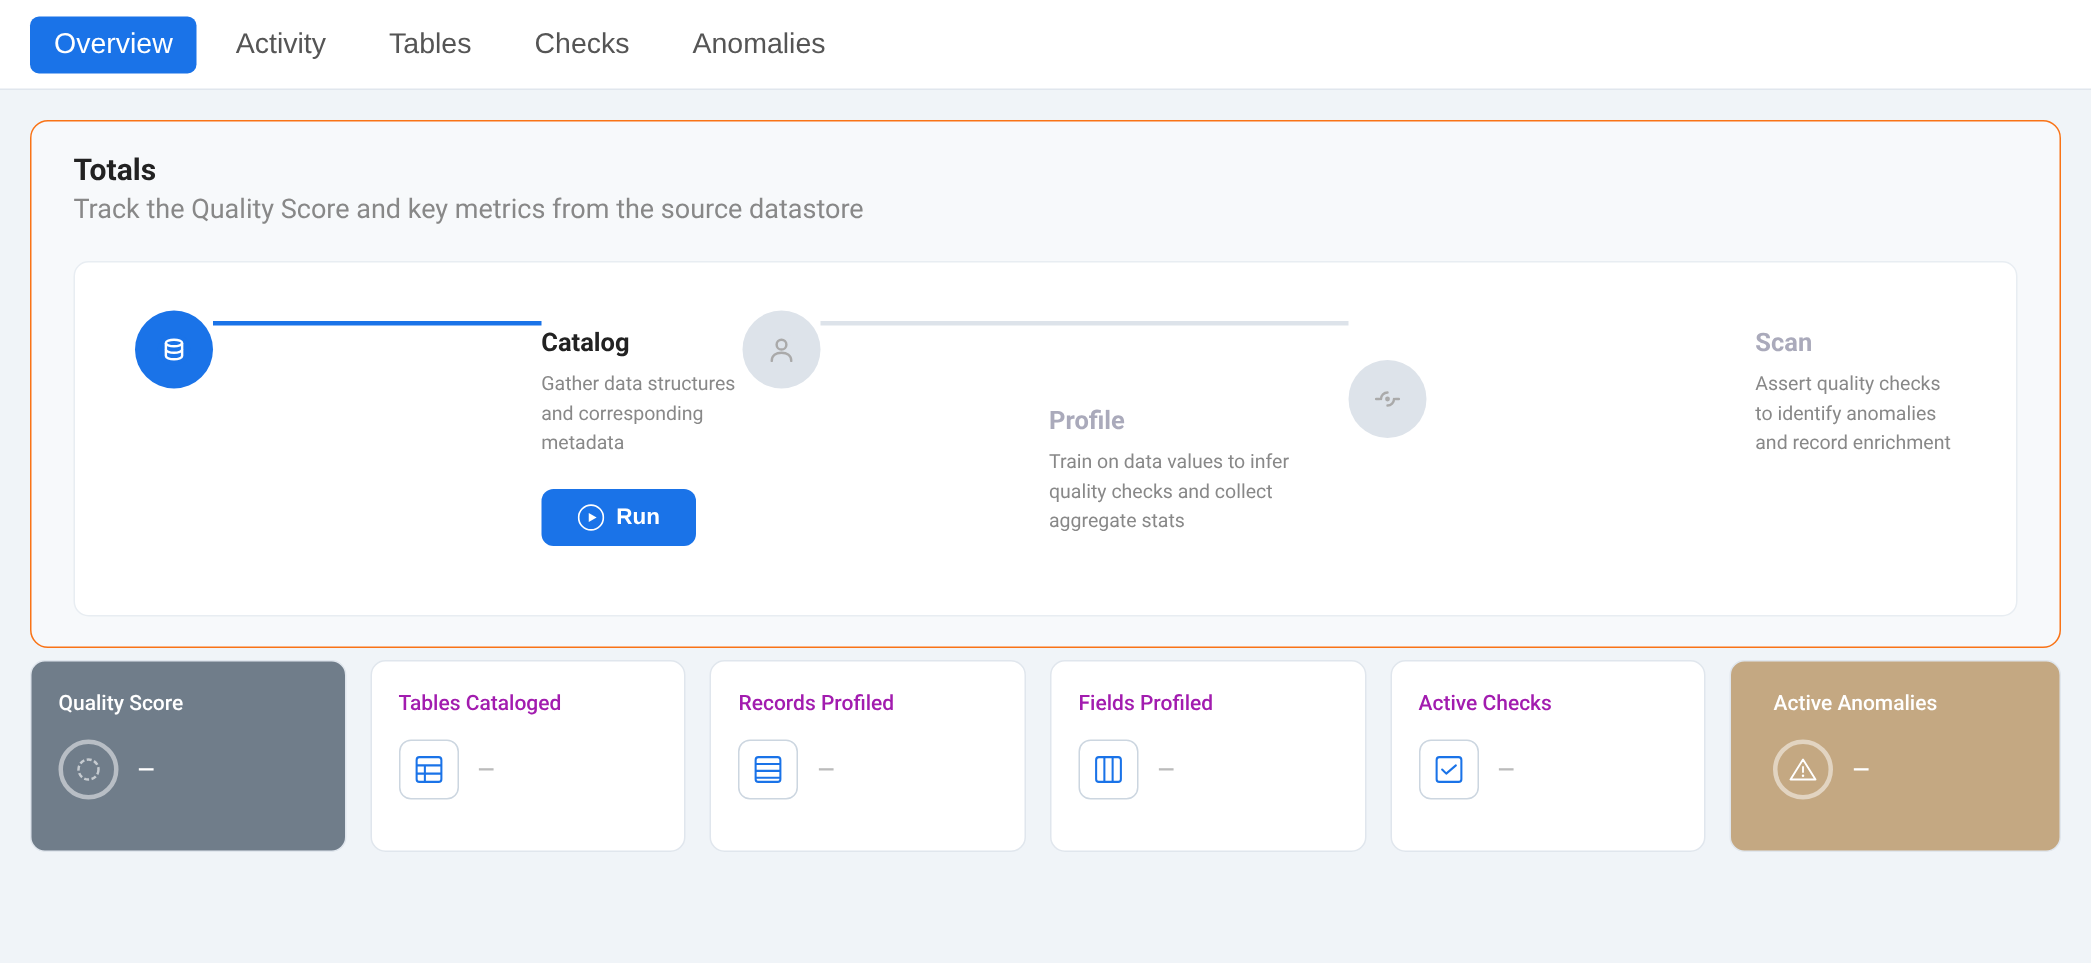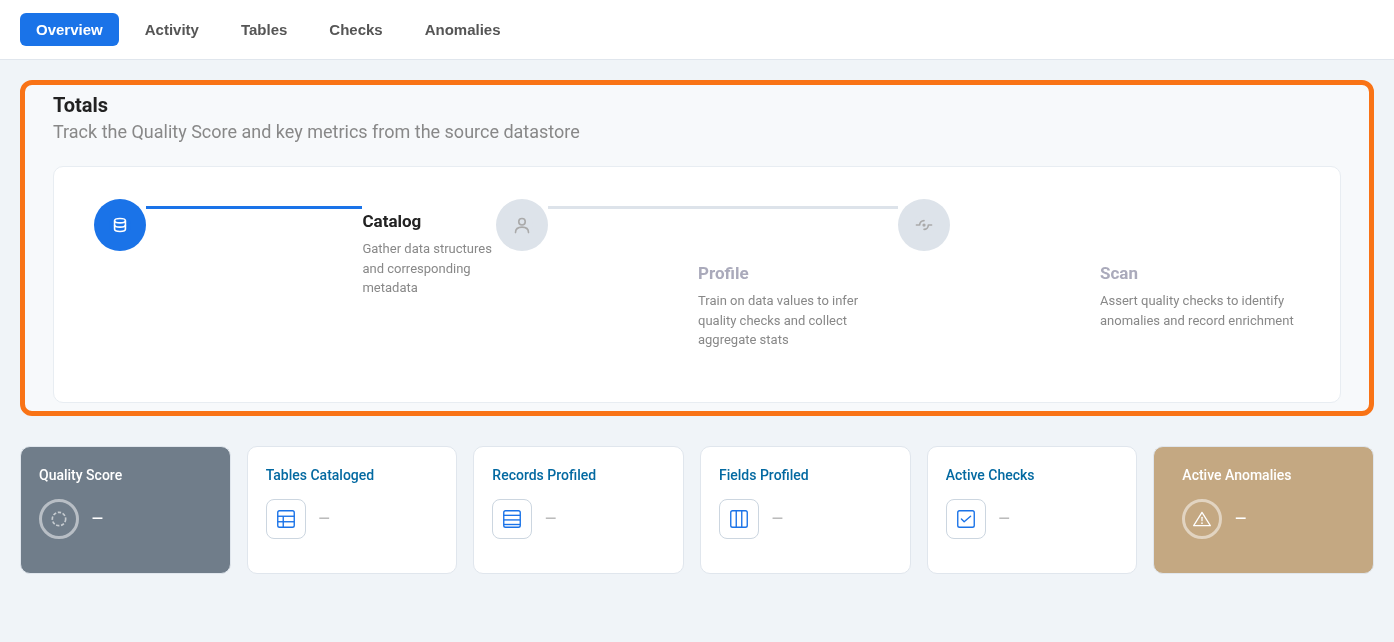--- a/index.html
+++ b/index.html
@@ -16,44 +16,44 @@
       border-bottom: 1px solid #e0e6ed;
       display: flex;
       align-items: center;
       padding: 0 20px;
       height: 60px;
       gap: 10px;
     }
     .nav-tab {
       padding: 8px 16px;
       border-radius: 6px;
-      font-size: 15px;
-      font-weight: 700;
+      font-size: 19px;
+      font-weight: 400;
       cursor: pointer;
       background: transparent;
       border: none;
       color: #555;
     }
     .nav-tab.active {
       background: #1a73e8;
       color: #fff;
     }
 
     
     .main-content {
       padding: 20px;
     }
 
     
     .totals-card {
       background: #f7f9fb;
-      border: 5px solid #f97316;
+      border: 1px solid #f97316;
       border-radius: 12px;
-      padding: 8px 28px;
-      margin-bottom: 30px;
+      padding: 20px 28px;
+      margin-bottom: 8px;
     }
     .totals-title {
       font-size: 20px;
       font-weight: 700;
       color: #222;
       margin-bottom: 4px;
     }
     .totals-subtitle {
       font-size: 18px;
       color: #888;
@@ -140,21 +140,21 @@
       color: #fff;
     }
     .metric-card.active-anomalies {
       background: #c4a882;
       color: #fff;
       padding-left: 28px;
     }
     .metric-label {
       font-size: 14px;
       font-weight: 500;
-      color: #0369a1;
+      color: #a21caf;
     }
     .metric-card.quality-score .metric-label,
     .metric-card.active-anomalies .metric-label {
       color: #fff;
     }
     .metric-value-row {
       display: flex;
       align-items: center;
       gap: 12px;
     }
@@ -224,41 +224,48 @@
               <ellipse cx="12" cy="8" rx="5" ry="2" stroke="white" stroke-width="1.5"></ellipse>
               <path d="M7 8v8c0 1.1 2.24 2 5 2s5-.9 5-2V8" stroke="white" stroke-width="1.5" fill="none"></path>
               <path d="M7 12c0 1.1 2.24 2 5 2s5-.9 5-2" stroke="white" stroke-width="1.5" fill="none"></path>
             </svg>
           </div>
           <div class="connector blue"></div>
         </div>
         <div style="margin-top: 12px;">
           <div class="step-name">Catalog</div>
           <div class="step-desc">Gather data structures and corresponding metadata</div>
+          <button class="run-btn">
+            <svg width="18" height="18" viewBox="0 0 24 24" fill="white">
+              <circle cx="12" cy="12" r="11" stroke="white" stroke-width="1.5" fill="none"></circle>
+              <polygon points="10,8 17,12 10,16" fill="white"></polygon>
+            </svg>
+            <span>Run</span>
+          </button>
         </div>
       </div>
 
       <div style="display:flex; flex-direction:column; align-items:flex-end; flex:1;">
         <div style="display:flex; align-items:center; width:100%;">
           <div class="step-circle inactive">
             <svg viewBox="0 0 24 24" fill="none" xmlns="http://www.w3.org/2000/svg">
               <circle cx="12" cy="12" r="10" fill="#dde3ea"></circle>
               <circle cx="12" cy="9" r="3" stroke="#aaa" stroke-width="1.5" fill="none"></circle>
               <path d="M6 19c0-3.31 2.69-5 6-5s6 1.69 6 5" stroke="#aaa" stroke-width="1.5" fill="none" stroke-linecap="round"></path>
             </svg>
           </div>
           <div class="connector gray"></div>
         </div>
         <div style="margin-top: 12px;">
           <div class="step-name inactive-text">Profile</div>
           <div class="step-desc">Train on data values to infer quality checks and collect aggregate stats</div>
         </div>
       </div>
 
-      <div style="display:flex; flex-direction:column; align-items:flex-end; flex:1;">
+      <div style="display:flex; flex-direction:row; align-items:center; flex:1;">
         <div style="display:flex; align-items:center; width:100%;">
           <div class="step-circle inactive">
             <svg viewBox="0 0 24 24" fill="none" xmlns="http://www.w3.org/2000/svg">
               <circle cx="12" cy="12" r="10" fill="#dde3ea"></circle>
               <path d="M8 12c0-2.21 1.79-4 4-4" stroke="#aaa" stroke-width="1.5" fill="none" stroke-linecap="round"></path>
               <path d="M16 12c0 2.21-1.79 4-4 4" stroke="#aaa" stroke-width="1.5" fill="none" stroke-linecap="round"></path>
               <circle cx="12" cy="12" r="1.5" fill="#aaa"></circle>
               <path d="M5 12h2M17 12h2" stroke="#aaa" stroke-width="1.5" stroke-linecap="round"></path>
             </svg>
           </div>

